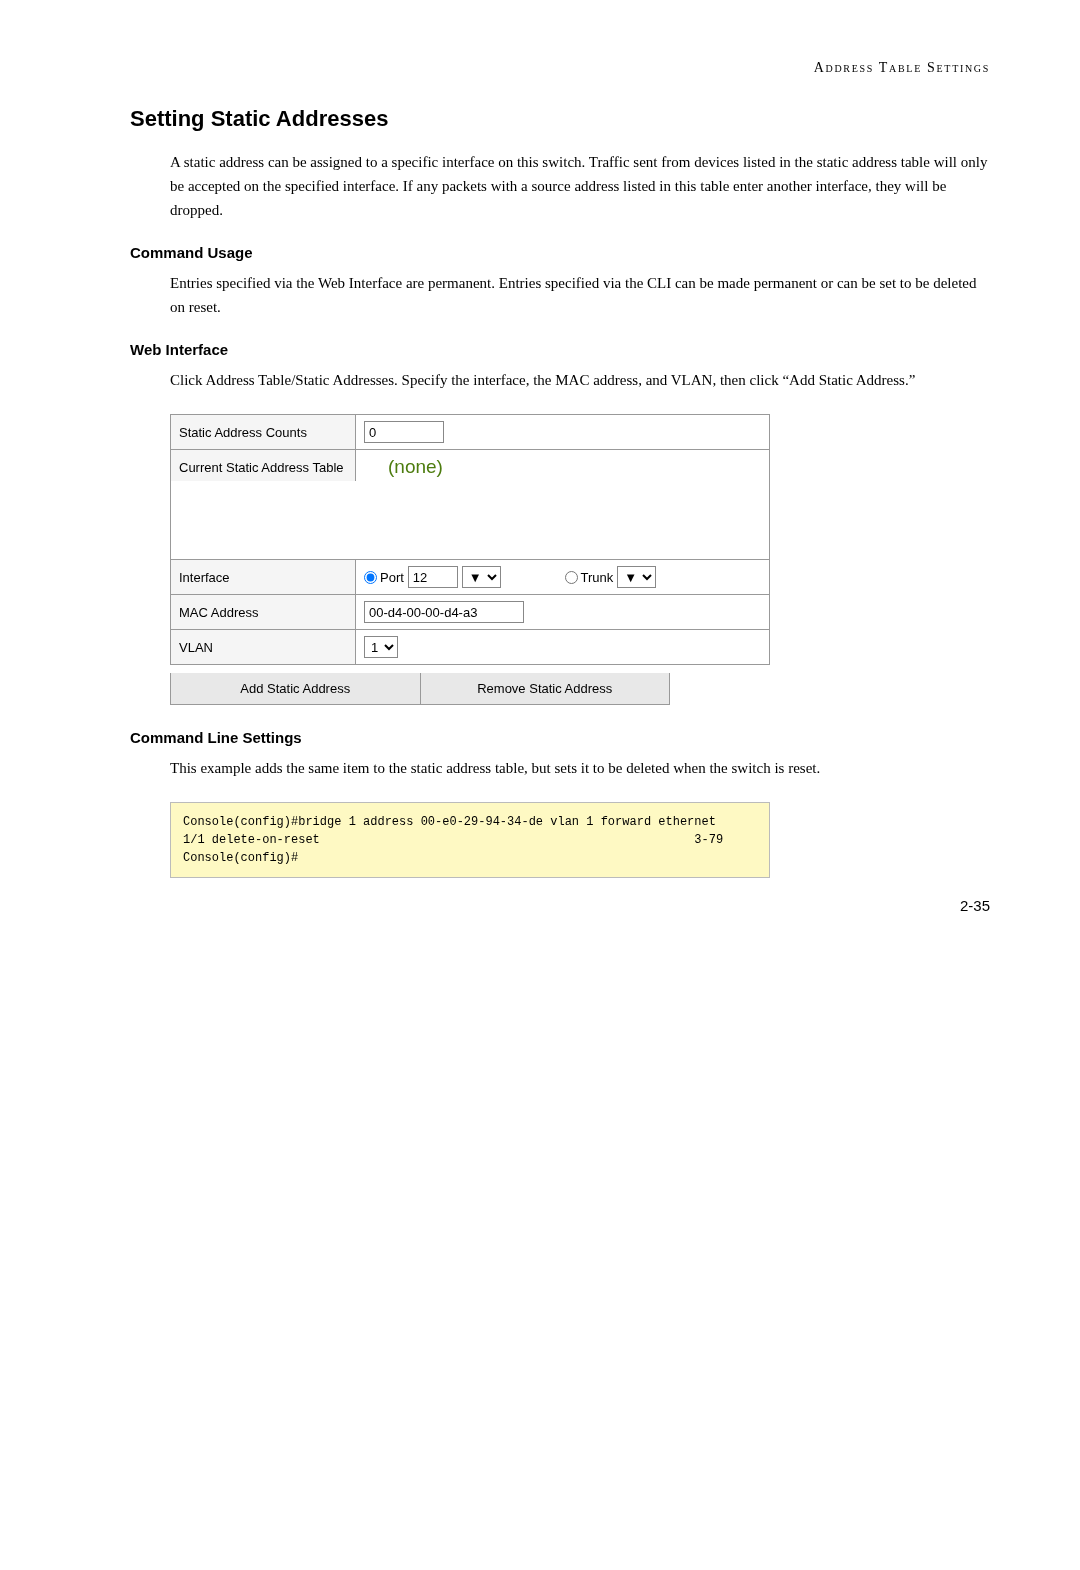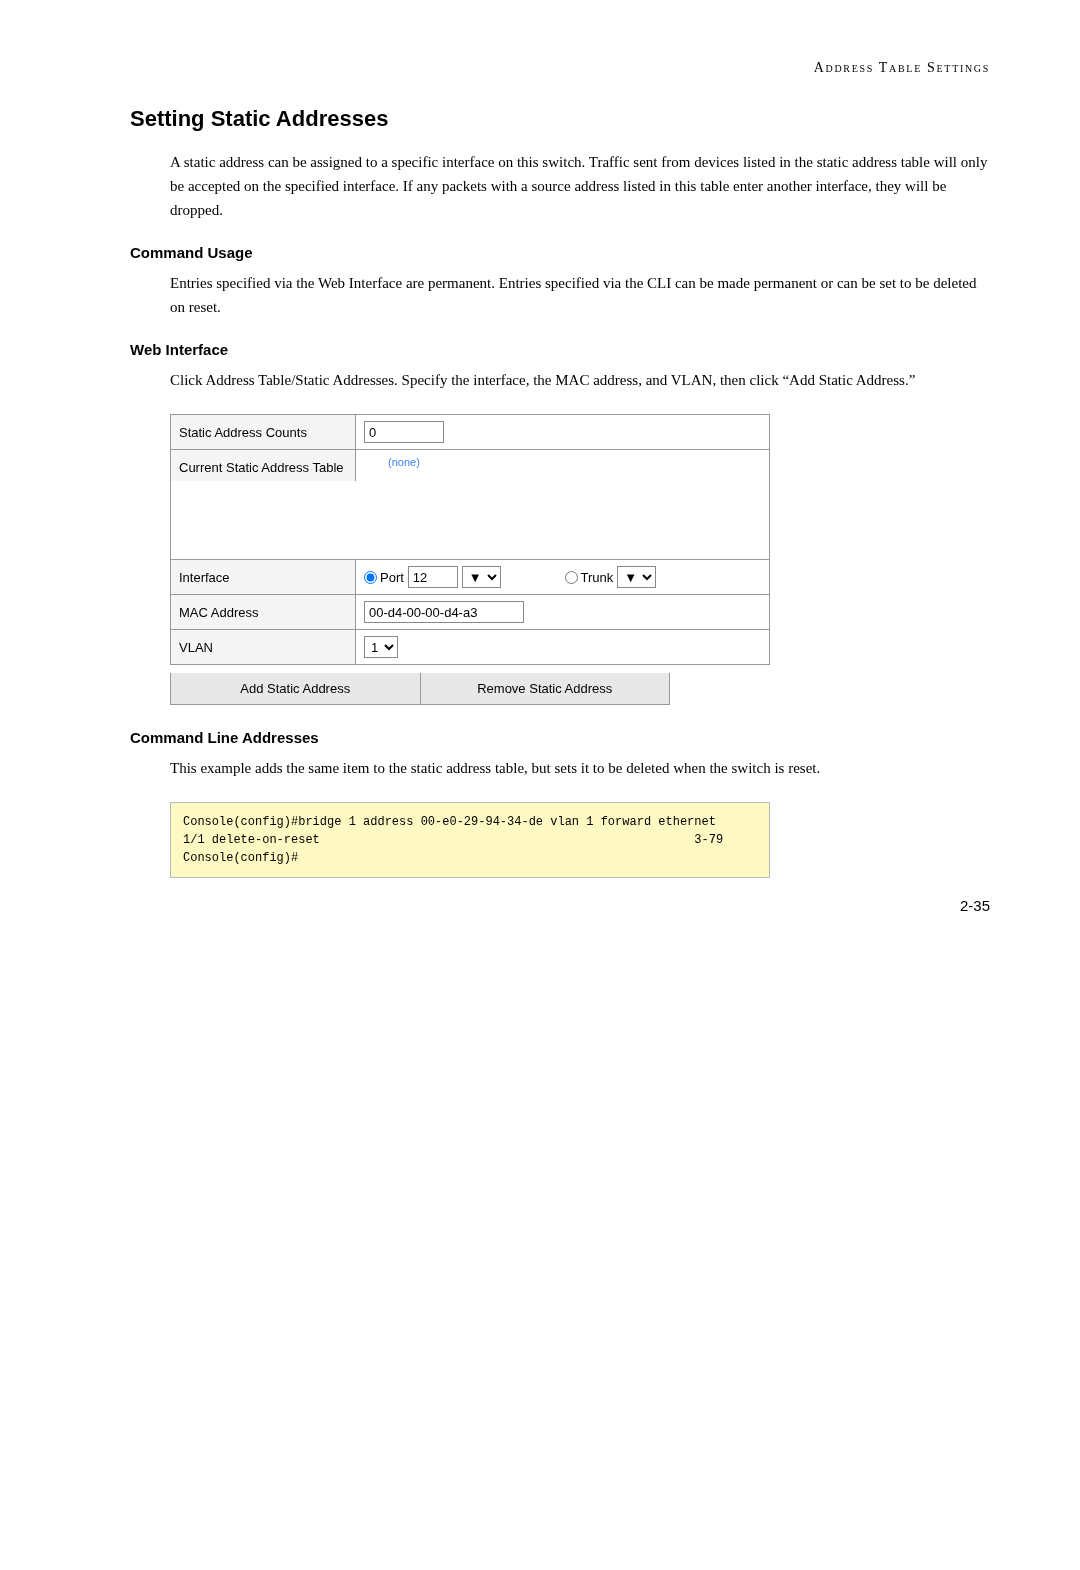--- a/index.html
+++ b/index.html
@@ -92,22 +92,22 @@
     .table-row-address .table-cell-label {
       align-items: flex-start;
       padding-top: 10px;
     }
     .table-row-address .table-cell-value {
       align-items: flex-start;
       padding-top: 6px;
       flex-direction: column;
     }
     .none-text {
-      font-size: 11px;
-      color: #3b82f6;
+      font-size: 19px;
+      color: #4d7c0f;
       text-align: center;
     }
     .input-field {
       border: 1px solid #888;
       height: 22px;
       font-size: 13px;
       padding: 1px 4px;
       font-family: Arial, sans-serif;
       background: #fff;
     }
@@ -288,21 +288,21 @@
     </div>
 
   </div>
 
   <div class="button-row">
     <button class="btn">Add Static Address</button>
     <button class="btn">Remove Static Address</button>
   </div>
 
   <div class="section-gap" style="margin-top: 24px;">
-    <p class="subheading">Command Line Addresses</p>
+    <p class="subheading">Command Line Settings</p>
     <p class="body-text">This example adds the same item to the static address table, but sets it to be deleted when the switch is reset.</p>
     <div class="code-block">Console(config)#bridge 1 address 00-e0-29-94-34-de vlan 1 forward ethernet
 1/1 delete-on-reset                                                    3-79
 Console(config)#</div>
   </div>
 
   <div class="page-number">2-35</div>
 
 </div>
 

